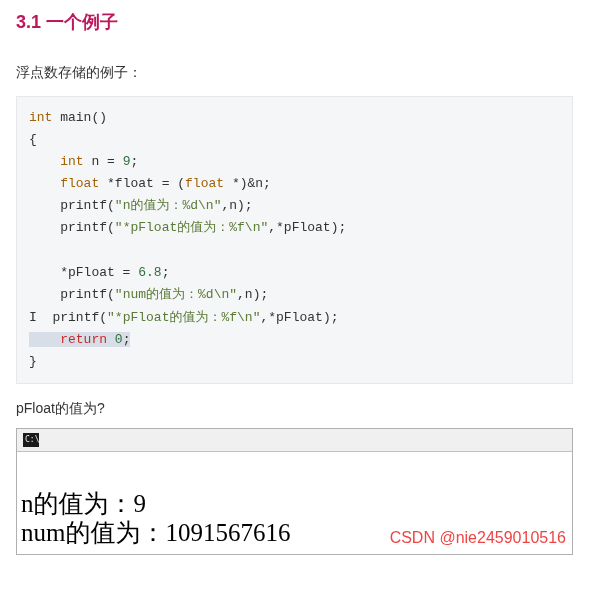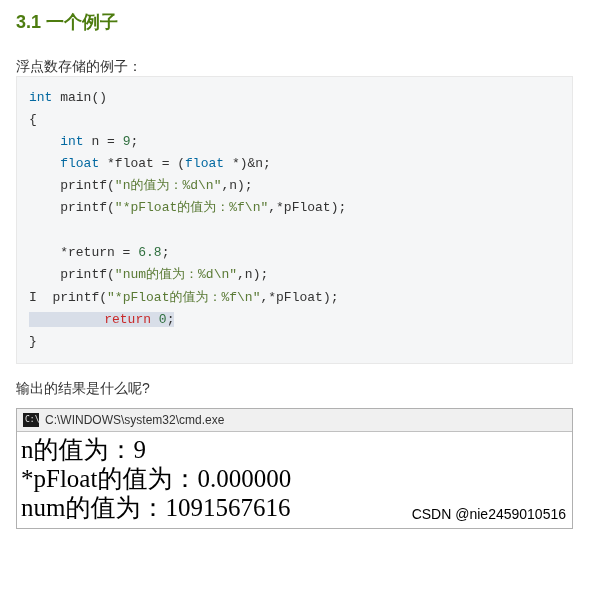--- a/index.html
+++ b/index.html
@@ -6,52 +6,52 @@
     body {
       font-family: -apple-system, "PingFang SC", "Microsoft YaHei", sans-serif;
       background: #fff;
       padding: 10px 16px;
       width: 589px;
       color: #333;
     }
     .section-title {
       font-size: 18px;
       font-weight: 700;
-      color: #4d7c0f;
-      margin-bottom: 24px;
+      color: #be185d;
+      margin-bottom: 30px;
     }
     .intro-text {
       font-size: 14px;
       color: #333;
+      margin-bottom: 14px;
     }
     .code-block {
       background: #f5f6f7;
       border: 1px solid #e8e8e8;
       padding: 10px 12px;
       font-family: Consolas, "Courier New", monospace;
       font-size: 13px;
       line-height: 1.7;
       position: relative;
       margin-bottom: 16px;
       white-space: pre;
       color: #333;
     }
-    .kw-type { color: #0369a1; }
+    .kw-type { color: #a16207; }
     .kw-flow { color: #c92a2a; }
     .num-lit { color: #2f6f3e; }
     .str-lit { color: #5a7a35; }
     .cursor-caret {
       display: inline-block;
       font-family: Consolas, monospace;
       color: #333;
     }
     .highlight-line {
       background: #d8dee8;
       display: inline;
-      padding-left: 44px;
     }
     .question-text {
       font-size: 14px;
       color: #333;
       margin-bottom: 10px;
     }
     .cmd-window {
       border: 1px solid #b0b0b0;
       background: #fff;
       width: 100%;
@@ -81,59 +81,58 @@
       line-height: 1;
       font-family: Consolas, monospace;
     }
     .cmd-body {
       padding: 4px 6px 6px 4px;
       font-family: "NSimSun", "SimSun", serif;
       font-size: 25px;
       line-height: 1.15;
       color: #000;
       position: relative;
+      margin-top: 34px;
     }
     .cmd-line { white-space: nowrap; }
     .watermark {
       position: absolute;
       right: 6px;
       bottom: 6px;
-      font-size: 14px;
-      color: #000000;
+      font-size: 16px;
+      color: #ef4444;
       font-family: -apple-system, sans-serif;
     }
   </style>
 </head>
 <body>
 
 <h2 class="section-title">3.1 一个例子</h2>
 
 <p class="intro-text">浮点数存储的例子：</p>
 
 <div class="code-block"><span class="kw-type">int</span> <span>main()</span>
 <span>{</span>
 <span>    </span><span class="kw-type">int</span><span> n = </span><span class="num-lit">9</span><span>;</span>
 <span>    </span><span class="kw-type">float</span><span> *float = (</span><span class="kw-type">float</span><span> *)&amp;n;</span>
 <span>    printf(</span><span class="str-lit">"n的值为：%d\n"</span><span>,n);</span>
 <span>    printf(</span><span class="str-lit">"*pFloat的值为：%f\n"</span><span>,*pFloat);</span>
 
-<span>    *return = </span><span class="num-lit">6.8</span><span>;</span>
+<span>    *pFloat = </span><span class="num-lit">6.8</span><span>;</span>
 <span>    printf(</span><span class="str-lit">"num的值为：%d\n"</span><span>,n);</span>
 <span class="cursor-caret">I</span>  <span>printf(</span><span class="str-lit">"*pFloat的值为：%f\n"</span><span>,*pFloat);</span>
 <span class="highlight-line"><span>    </span><span class="kw-flow">return</span><span class="num-lit"> 0</span><span>;</span></span>
 <span>}</span></div>
 
-<p class="question-text">输出的结果是什么呢?</p>
+<p class="question-text">pFloat的值为?</p>
 
 <div class="cmd-window">
   <div class="cmd-titlebar">
     <span class="cmd-icon">
         <span class="cmd-icon-inner">C:\</span>
       </span>
-    <span>C:\WINDOWS\system32\cmd.exe</span>
   </div>
   <div class="cmd-body">
     <div class="cmd-line">n的值为：9</div>
-    <div class="cmd-line">*pFloat的值为：0.000000</div>
     <div class="cmd-line">num的值为：1091567616</div>
     <div class="watermark">CSDN @nie2459010516</div>
   </div>
 </div>
 
 </body></html>

